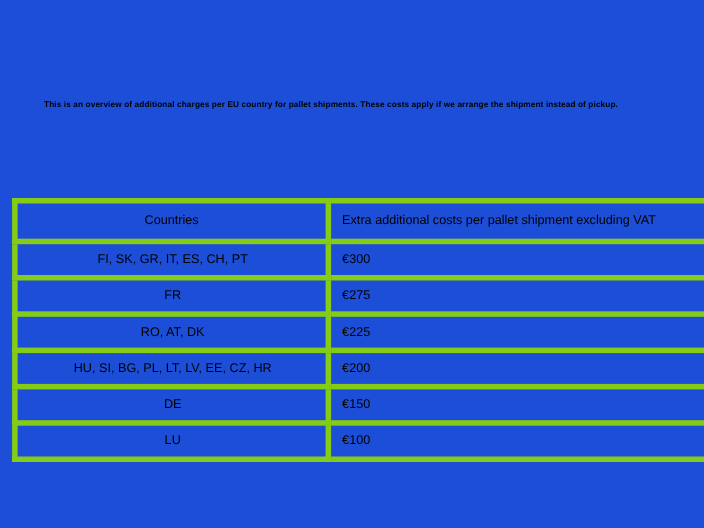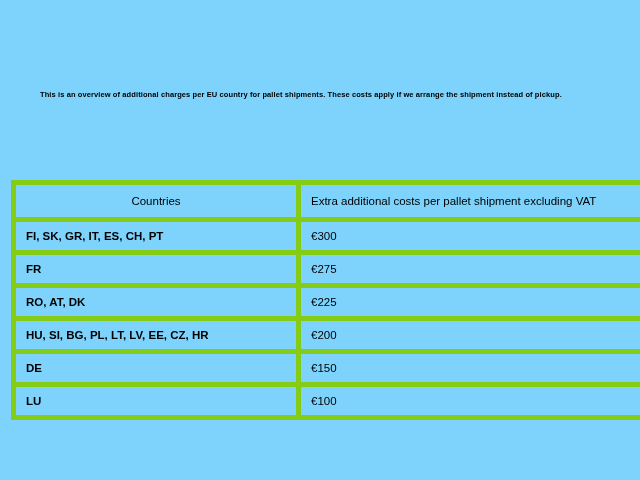--- a/index.html
+++ b/index.html
@@ -14,21 +14,21 @@
     color: #000000;
     overflow: hidden;
     position: relative;
   }
   .page {
     position: absolute;
     left: 0;
     top: 0;
     width: 640px;
     height: 480px;
-    background: #7dd3fc;
+    background: #1d4ed8;
   }
   .intro {
     position: absolute;
     left: 40px;
     top: 90px;
     width: 570px;
     font-size: 7.5px;
     font-weight: bold;
     line-height: 1.3;
     letter-spacing: 0.1px;
@@ -61,23 +61,22 @@
   }
   table.charges tr.head td {
     text-align: center;
     height: 32px;
   }
   table.charges tr.head td.col-cost {
     text-align: left;
     padding-left: 10px;
   }
   table.charges tr.body td.col-country {
-    text-align: left;
+    text-align: center;
     padding-left: 10px;
-    font-weight: bold;
   }
   table.charges tr.body td.col-cost {
     text-align: left;
     padding-left: 10px;
   }
 </style>
 </head>
 <body>
 
 <div class="page">

